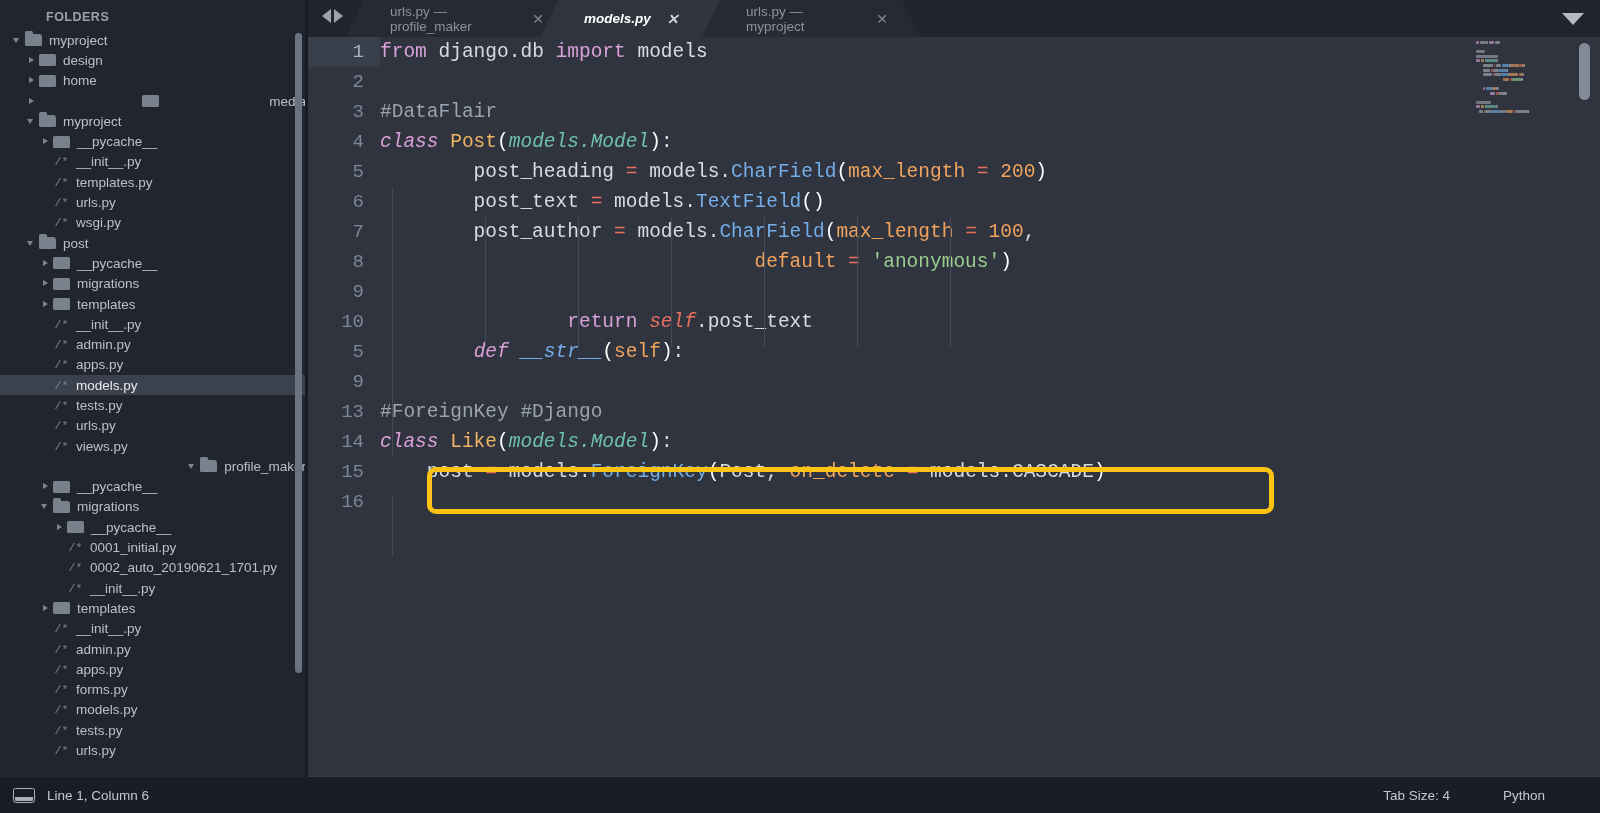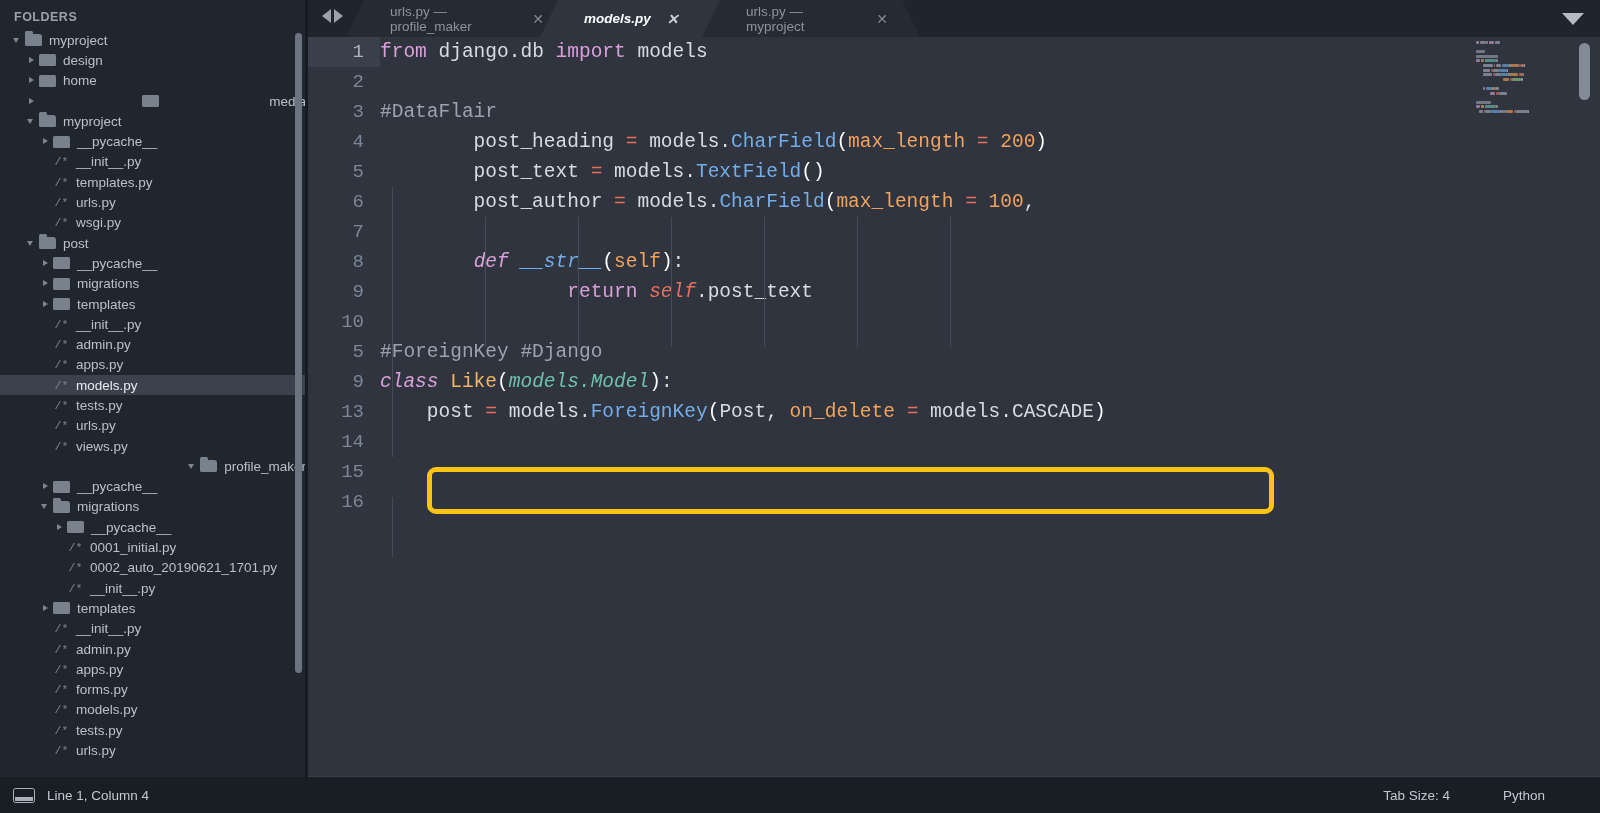--- a/index.html
+++ b/index.html
@@ -11,21 +11,21 @@
   }
   #app { position:relative; width:1600px; height:813px; }
 
   
   #sidebar {
     position:absolute; left:0; top:0; width:306px; height:777px;
     background:#21252e; overflow:hidden;
   }
   .folders-title {
     color:#9aa2ae; font-size:12.5px; font-weight:bold;
-    letter-spacing:.5px; padding:10px 0 6px 14px;
+    letter-spacing:.5px; padding:10px 0 6px 14px;margin-left:32px;
   }
   .tree { position:relative; }
   .row {
     height:20.3px; display:flex; align-items:center;
     color:#b9c0c9; font-size:13.5px; white-space:nowrap; cursor:default;
   }
   .row.selected { background:#3c424d; color:#e6eaf0; }
   .arrow {
     width:11px; height:11px; flex:0 0 11px; position:relative;
     margin-right:2px;
@@ -426,26 +426,28 @@
         <div class="lnum">9</div>
         <div class="lnum">13</div>
         <div class="lnum">14</div>
         <div class="lnum">15</div>
         <div class="lnum">16</div>
       </div>
     <div id="code">
         <div class="cline"><span class="kw2">from</span><span class="plain"> django</span><span class="plain">.</span><span class="plain">db </span><span class="kw2">import</span><span class="plain"> models</span></div>
         <div class="cline">&nbsp;</div>
         <div class="cline"><span class="cmt">#DataFlair</span></div>
+        <div class="cline"><span class="kw">class</span><span class="plain"> </span><span class="cls">Post</span><span class="punct">(</span><span class="typ">models.Model</span><span class="punct">)</span><span class="plain">:</span></div>
         <div class="cline"><span class="plain">        post_heading </span><span class="op">=</span><span class="plain"> models.</span><span class="fn">CharField</span><span class="punct">(</span><span class="param">max_length</span><span class="plain"> </span><span class="op">=</span><span class="plain"> </span><span class="num">200</span><span class="punct">)</span></div>
         <div class="cline"><span class="plain">        post_text </span><span class="op">=</span><span class="plain"> models.</span><span class="fn">TextField</span><span class="punct">()</span></div>
         <div class="cline"><span class="plain">        post_author </span><span class="op">=</span><span class="plain"> models.</span><span class="fn">CharField</span><span class="punct">(</span><span class="param">max_length</span><span class="plain"> </span><span class="op">=</span><span class="plain"> </span><span class="num">100</span><span class="plain">,</span></div>
+        <div class="cline"><span class="plain">                                </span><span class="param">default</span><span class="plain"> </span><span class="op">=</span><span class="plain"> </span><span class="str">'anonymous'</span><span class="punct">)</span></div>
         <div class="cline">&nbsp;</div>
+        <div class="cline"><span class="plain">                </span><span class="kw2">return</span><span class="plain"> </span><span class="selfk">self</span><span class="plain">.post_text</span></div>
         <div class="cline"><span class="plain">        </span><span class="kw">def</span><span class="plain"> </span><span class="fni">__str__</span><span class="punct">(</span><span class="param">self</span><span class="punct">)</span><span class="plain">:</span></div>
-        <div class="cline"><span class="plain">                </span><span class="kw2">return</span><span class="plain"> </span><span class="selfk">self</span><span class="plain">.post_text</span></div>
         <div class="cline">&nbsp;</div>
         <div class="cline"><span class="cmt">#ForeignKey #Django</span></div>
         <div class="cline"><span class="kw">class</span><span class="plain"> </span><span class="cls">Like</span><span class="punct">(</span><span class="typ">models.Model</span><span class="punct">)</span><span class="plain">:</span></div>
         <div class="cline"><span class="plain">    post </span><span class="op">=</span><span class="plain"> models.</span><span class="fn">ForeignKey</span><span class="punct">(</span><span class="plain">Post</span><span class="plain">, </span><span class="param">on_delete</span><span class="plain"> </span><span class="op">=</span><span class="plain"> models.CASCADE</span><span class="punct">)</span></div>
         <div class="ig" style="left: 12px; top: 150px; height: 270px;"></div>
         <div class="ig" style="left: 105px; top: 180px; height: 130px;"></div>
         <div class="ig" style="left: 198px; top: 180px; height: 130px;"></div>
         <div class="ig" style="left: 291px; top: 180px; height: 130px;"></div>
         <div class="ig" style="left: 384px; top: 180px; height: 130px;"></div>
         <div class="ig" style="left: 477px; top: 180px; height: 130px;"></div>
@@ -524,18 +526,18 @@
         <div class="mm-row" style="left: 51.85px; top: 73px; width: 1.5px; background: rgb(215, 220, 227);"></div>
       </div>
     <div id="mm-track">
       <div id="mm-scroll"></div>
     </div>
   </div>
   <div class="bottom-sliver"></div>
 
   <div id="statusbar">
     <span class="sb-ico"></span>
-    <span>Line 1, Column 4</span>
+    <span>Line 1, Column 6</span>
     <span id="status-tab">Tab Size: 4</span>
     <span id="status-lang">Python</span>
   </div>
 
 </div>
 
 </body></html>

